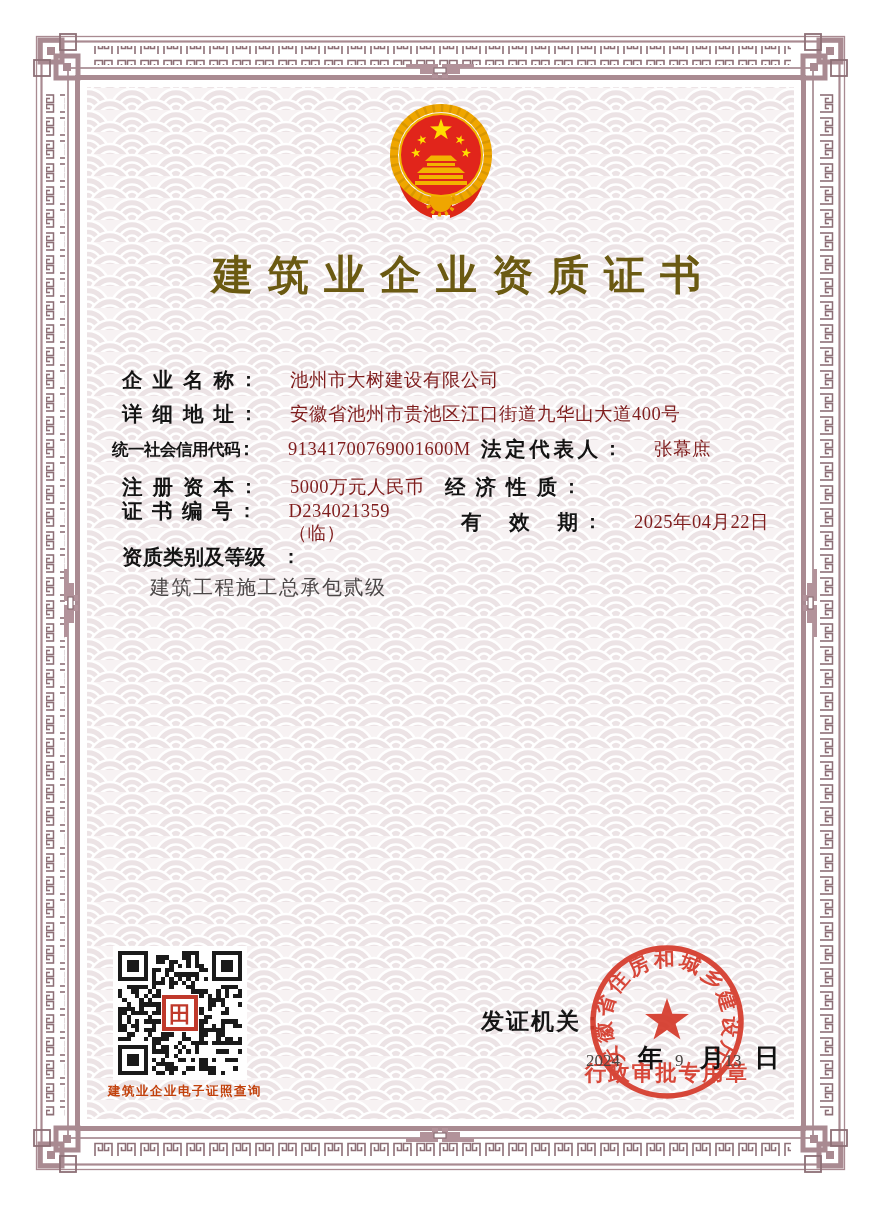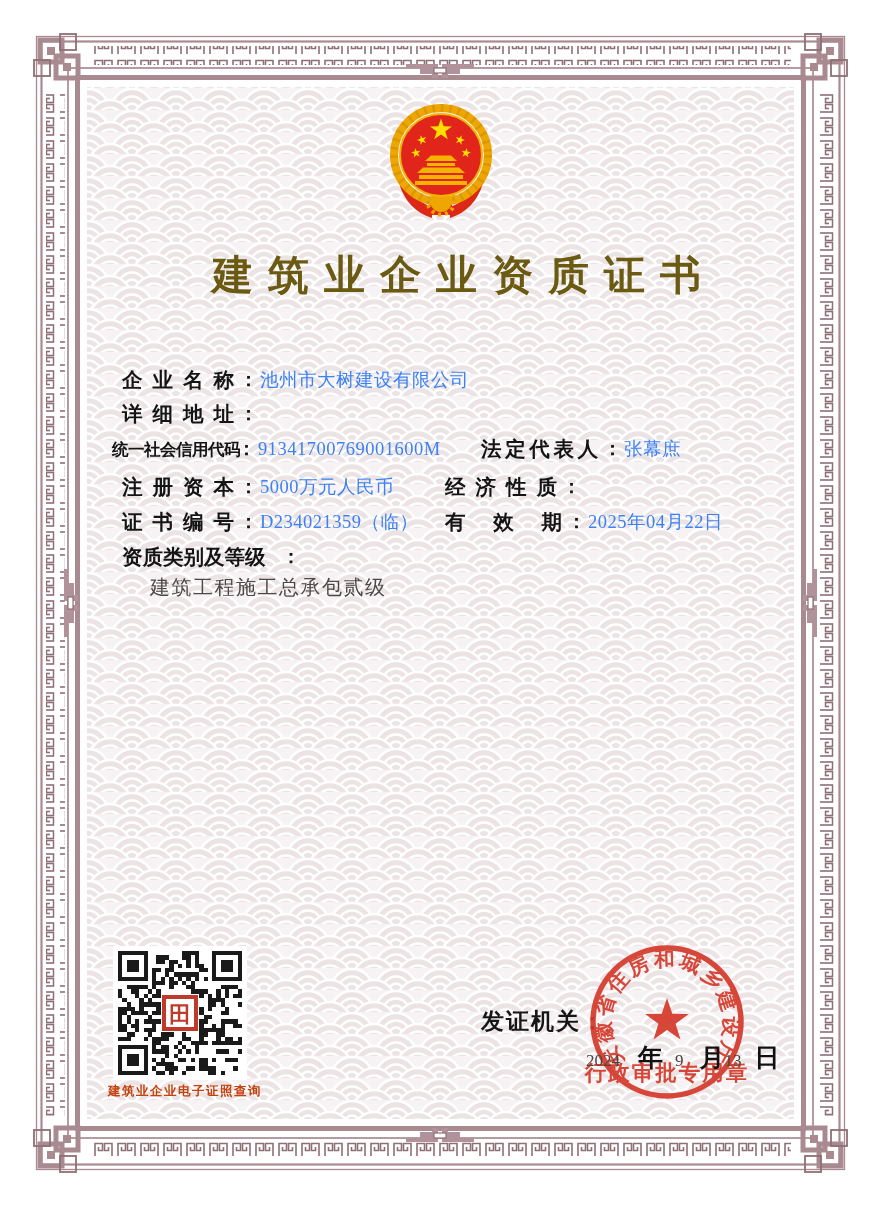--- a/index.html
+++ b/index.html
@@ -24,26 +24,26 @@
   
   .fields{position:absolute; left:122px; top:361px; width:675px; z-index:2;}
   .row{display:flex; align-items:center;}
   .h37{height:37px;} .h31{height:31px;} .h40{height:40px;} .h35{height:35px;}
   .pair{display:flex; align-items:flex-start;}
   .pleft{width:323px; flex:0 0 323px;}
   .jlabel{
     display:inline-block; font-weight:bold; color:#141414; font-size:20.5px;
     text-align:justify; text-align-last:justify; line-height:24px; white-space:nowrap;
   }
-  .w4{width:112px;} .w5{width:117px;margin-left:36px;} .w3{width:117px;}
+  .w4{width:112px;} .w5{width:117px;margin-left:36px;} .w3{width:117px;margin-left:16px;}
   .code-label{width:120px; margin-left:-10px; font-size:16.5px; letter-spacing:-0.5px; text-align-last:justify;}
   .colon{font-weight:bold; font-size:19px; color:#141414; margin:0 2px 0 5px; line-height:24px;}
   .val{
-    font-family:"Liberation Serif", serif; font-size:18.5px; color:#3b82f6;
-    line-height:22px; padding-top:1px; letter-spacing:0.5px;
+    font-family:"Liberation Serif", serif; font-size:18.5px; color:#7f1d1d;
+    line-height:22px; padding-top:1px; letter-spacing:0.5px;margin-left:30px;
   }
   .val-narrow{display:inline-block; width:218px; font-size:17.5px; line-height:20px;}
   .qual-value{
     position:absolute; left:150px; top:574px; z-index:2;
     font-family:"Liberation Serif", serif; font-size:20px; color:#4c4848; letter-spacing:1.5px;
   }
 
   
   .qr-block{position:absolute; left:108px; top:946px; width:144px; text-align:center; z-index:2;}
   .qrbox{display:inline-block; background:#ffffff; padding:5px; line-height:0;}
@@ -186,20 +186,21 @@
       <div class="pair">
         <span class="jlabel w4">企业名称</span>
           <span class="colon">：</span>
           <span class="val">池州市大树建设有限公司</span>
       </div>
     </div>
     <div class="row h31">
       <div class="pair">
         <span class="jlabel w4">详细地址</span>
           <span class="colon">：</span>
+          <span class="val">安徽省池州市贵池区江口街道九华山大道400号</span>
       </div>
     </div>
     <div class="row h40">
       <div class="pair pleft">
         <span class="jlabel code-label">统一社会信用代码</span>
           <span class="colon">：</span>
           <span class="val">91341700769001600M</span>
       </div>
       <div class="pair">
         <span class="jlabel w5">法定代表人</span>

